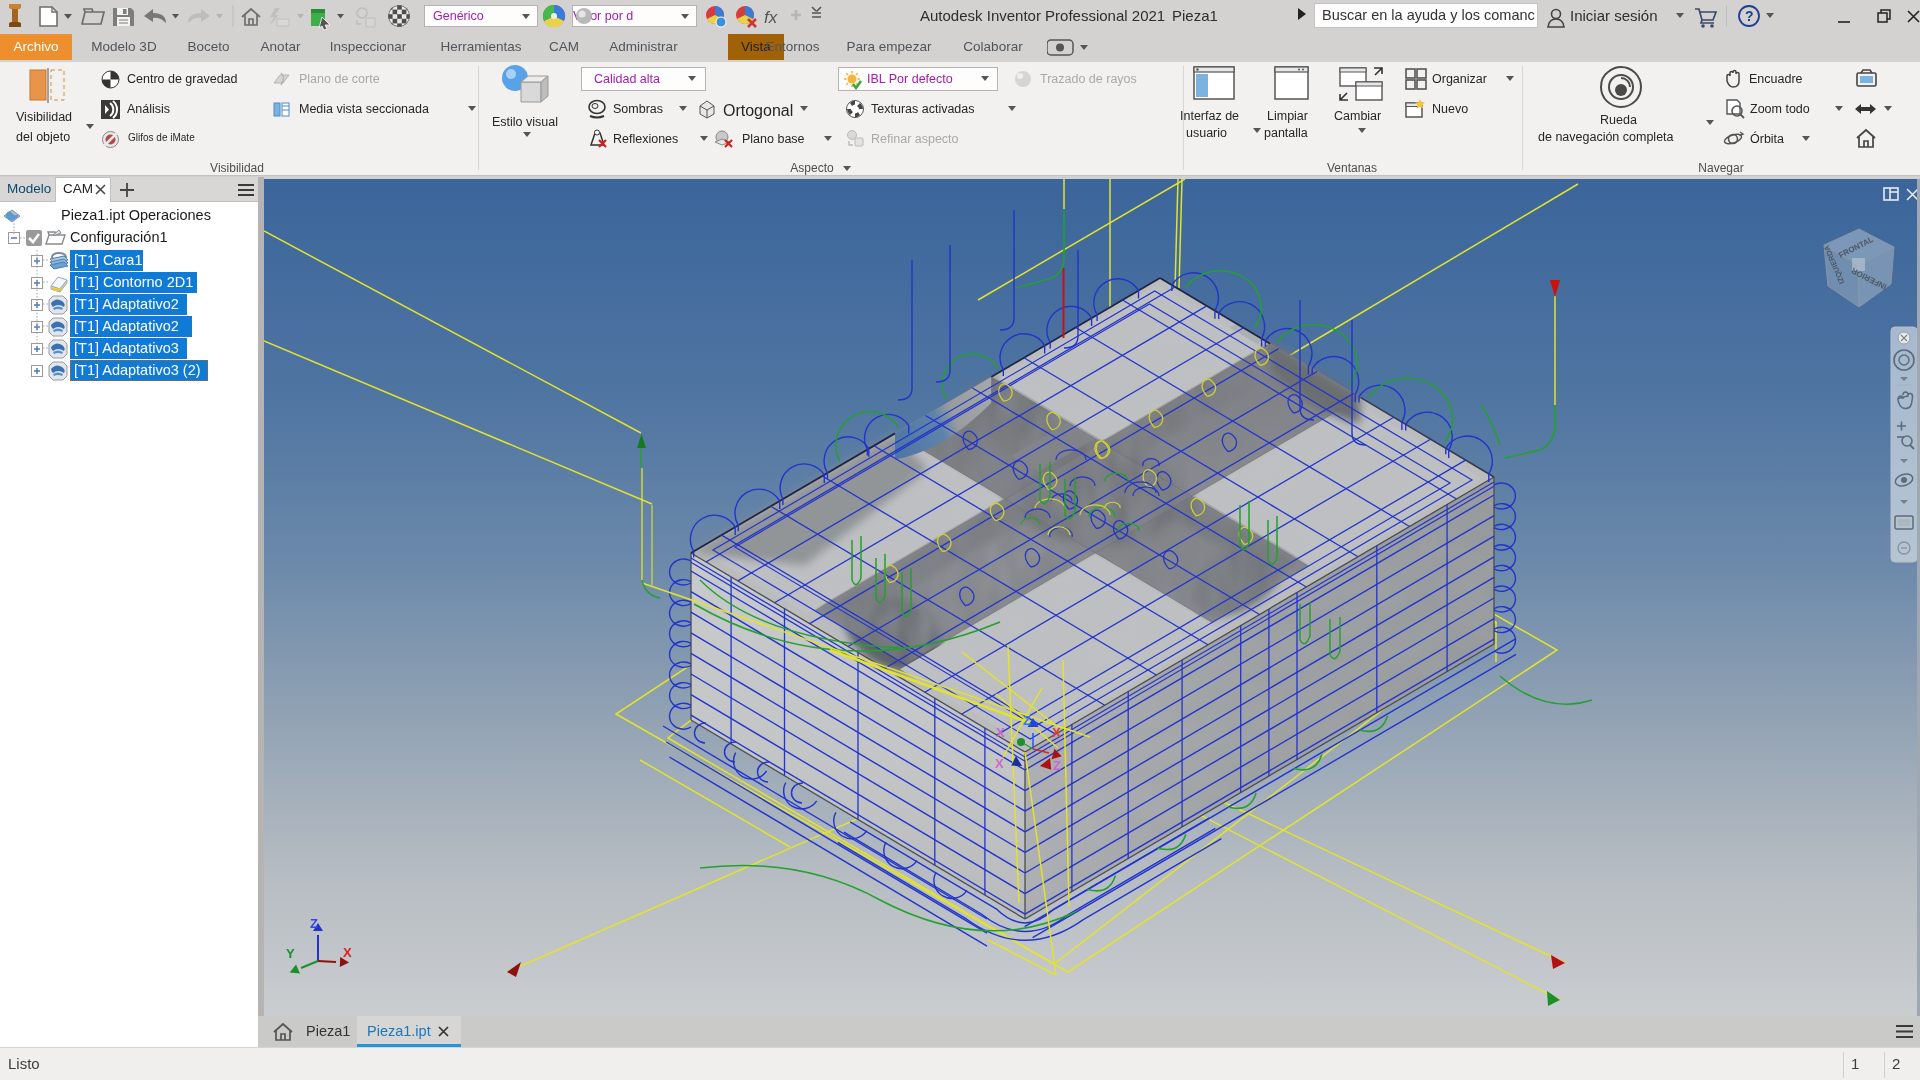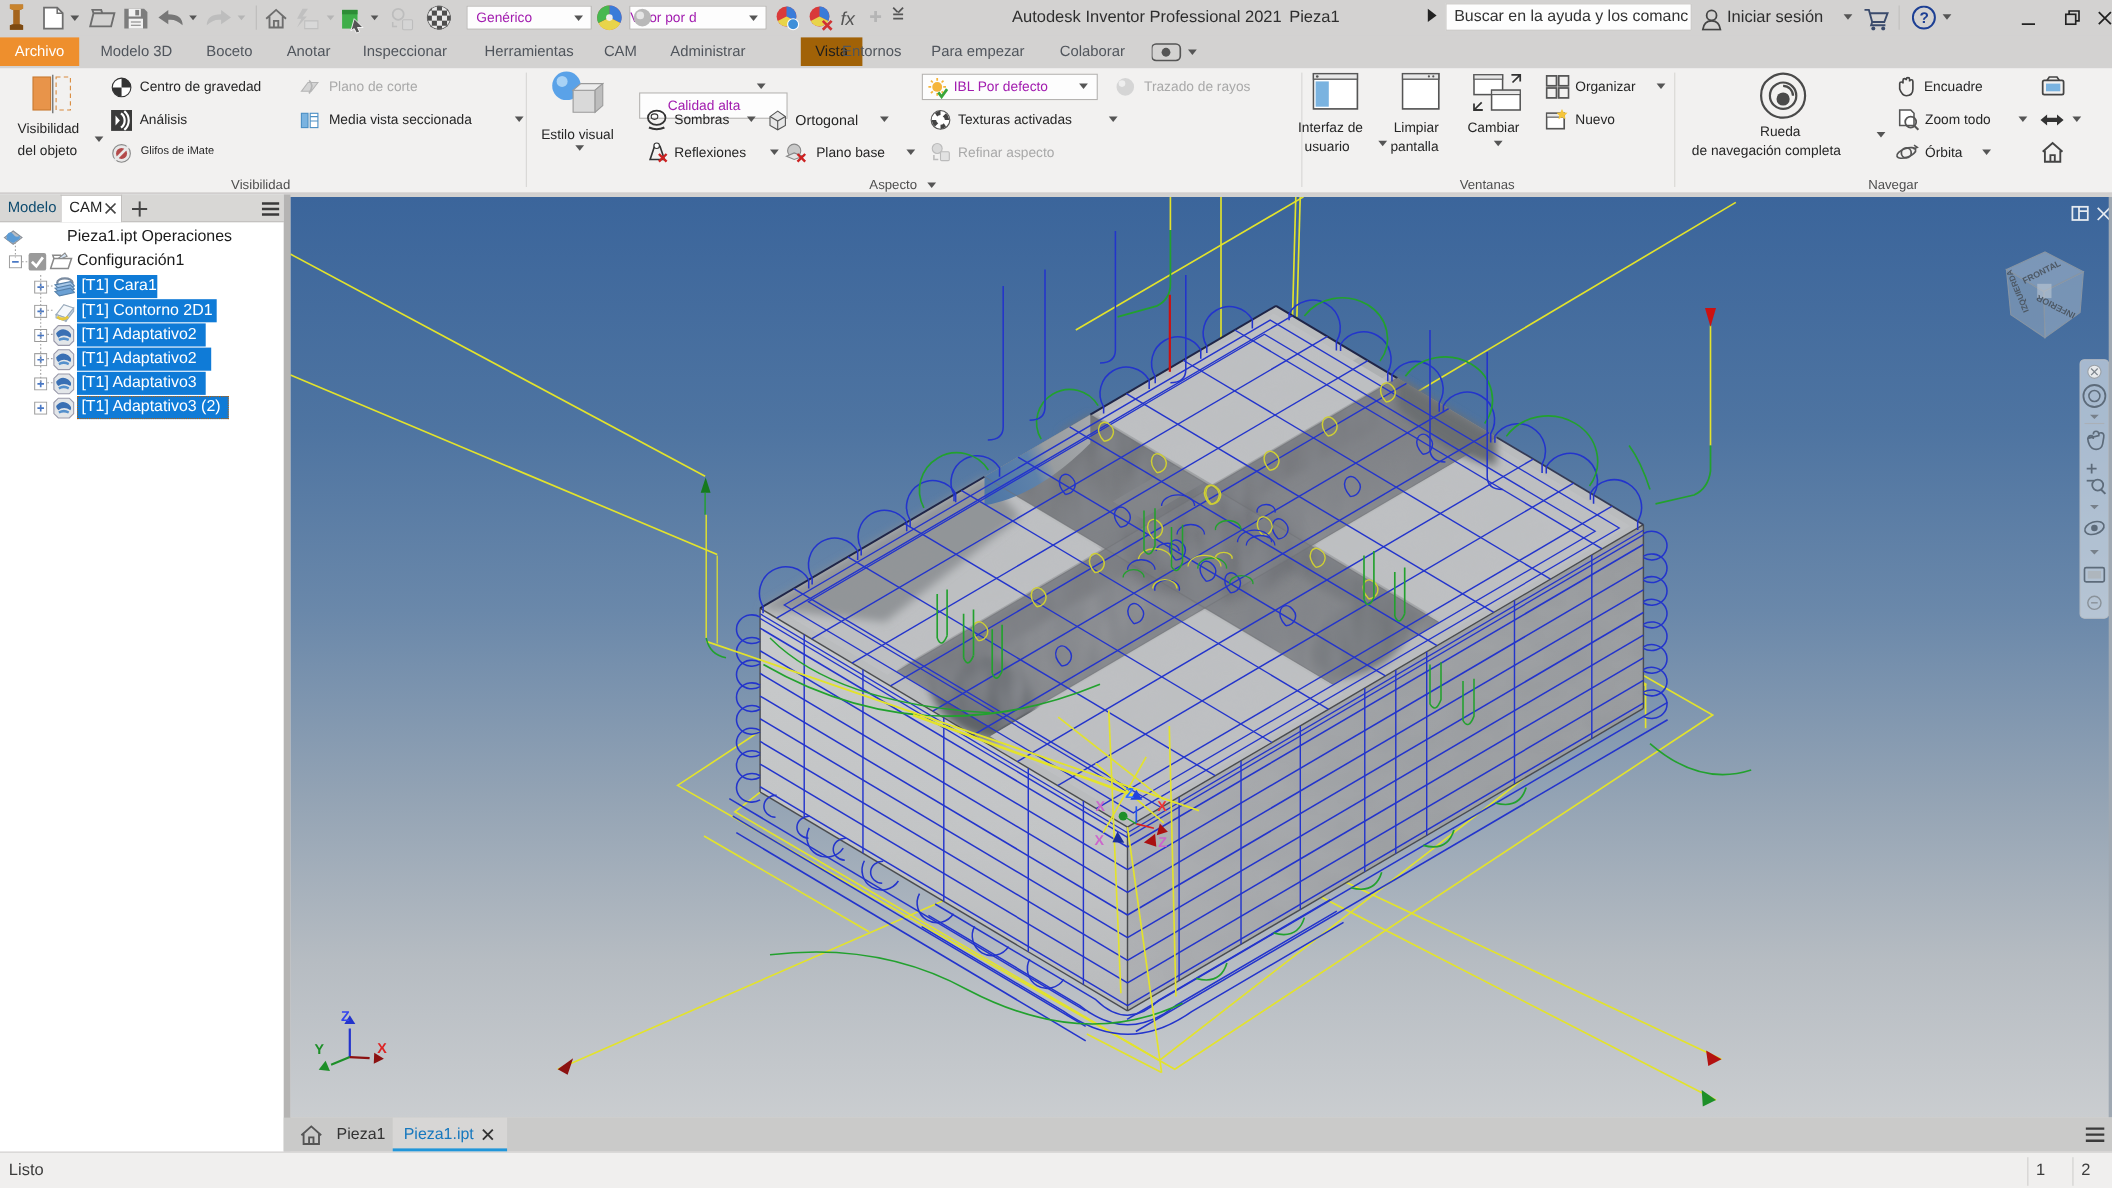--- a/index.html
+++ b/index.html
@@ -199,34 +199,34 @@
     <div class="gsep" style="left:478px;"></div>
     <svg class="icon" style="left:497px;top:2px" width="52" height="46" viewBox="0 0 52 46">
       <circle cx="18" cy="14" r="13" fill="#5aa2e8"></circle>
       <circle cx="14" cy="10" r="5" fill="#a8d2f5"></circle>
       <path d="M 24,18 L 44,18 L 44,38 L 24,38 Z" fill="#d9d9d9" stroke="#9a9a9a"></path>
       <path d="M 24,18 L 31,12 L 51,12 L 44,18 Z" fill="#ececec" stroke="#9a9a9a"></path>
       <path d="M 44,18 L 51,12 L 51,32 L 44,38 Z" fill="#bdbdbd" stroke="#9a9a9a"></path>
     </svg>
     <div class="rtxt" style="left:492px;top:53px;font-size:12.5px;">Estilo visual</div>
     <div class="arrow" style="left:523px;top:70px;"></div>
-    <div class="combo" style="left:581px;top:22px;width:135px;height:24px;line-height:22px;padding-left:25px;">Calidad alta</div>
+    <div class="combo" style="left:581px;top:5px;width:125px;height:24px;line-height:22px;padding-left:12px;">Calidad alta</div>
     <div class="arrow" style="left:688px;top:14px;"></div>
     <svg class="icon" style="left:587px;top:37px" width="21" height="20" viewBox="0 0 21 20">
       <ellipse cx="10" cy="8" rx="8" ry="6.5" fill="none" stroke="#333" stroke-width="1.6"></ellipse>
       <ellipse cx="8" cy="7" rx="3" ry="2.5" fill="none" stroke="#333"></ellipse>
       <path d="M 3,17 Q 10,20 17,17" stroke="#333" stroke-width="2" fill="none"></path>
     </svg>
     <div class="rtxt" style="left:613px;top:40px;font-size:12.5px;">Sombras</div>
     <div class="arrow" style="left:679px;top:44px;"></div>
     <svg class="icon" style="left:697px;top:37px" width="21" height="20" viewBox="0 0 21 20">
       <path d="M 3,7 L 10,2 L 17,7 L 17,15 L 10,19 L 3,15 Z" fill="#e8e8e8" stroke="#555"></path>
       <path d="M 3,7 L 10,11 L 17,7 M 10,11 L 10,19" fill="none" stroke="#555"></path>
     </svg>
-    <div class="rtxt" style="left:723px;top:40px;font-size:13px;">Ortogonal</div>
+    <div class="rtxt" style="left:723px;top:40px;font-size:16px;">Ortogonal</div>
     <div class="arrow" style="left:800px;top:44px;"></div>
     <svg class="icon" style="left:587px;top:67px" width="21" height="20" viewBox="0 0 21 20">
       <path d="M 4,16 L 8,4 L 13,4 L 17,16 Z" fill="none" stroke="#333" stroke-width="1.5"></path>
       <circle cx="10" cy="3.5" r="2.5" fill="#fff" stroke="#333"></circle>
       <path d="M 12,11 l 7,7 m 0,-7 l -7,7" stroke="#cc2222" stroke-width="2.2"></path>
     </svg>
     <div class="rtxt" style="left:613px;top:70px;font-size:12.5px;">Reflexiones</div>
     <div class="arrow" style="left:700px;top:74px;"></div>
     <svg class="icon" style="left:713px;top:67px" width="22" height="20" viewBox="0 0 22 20">
       <circle cx="9" cy="8" r="6" fill="#c9c9c9" stroke="#888"></circle>

